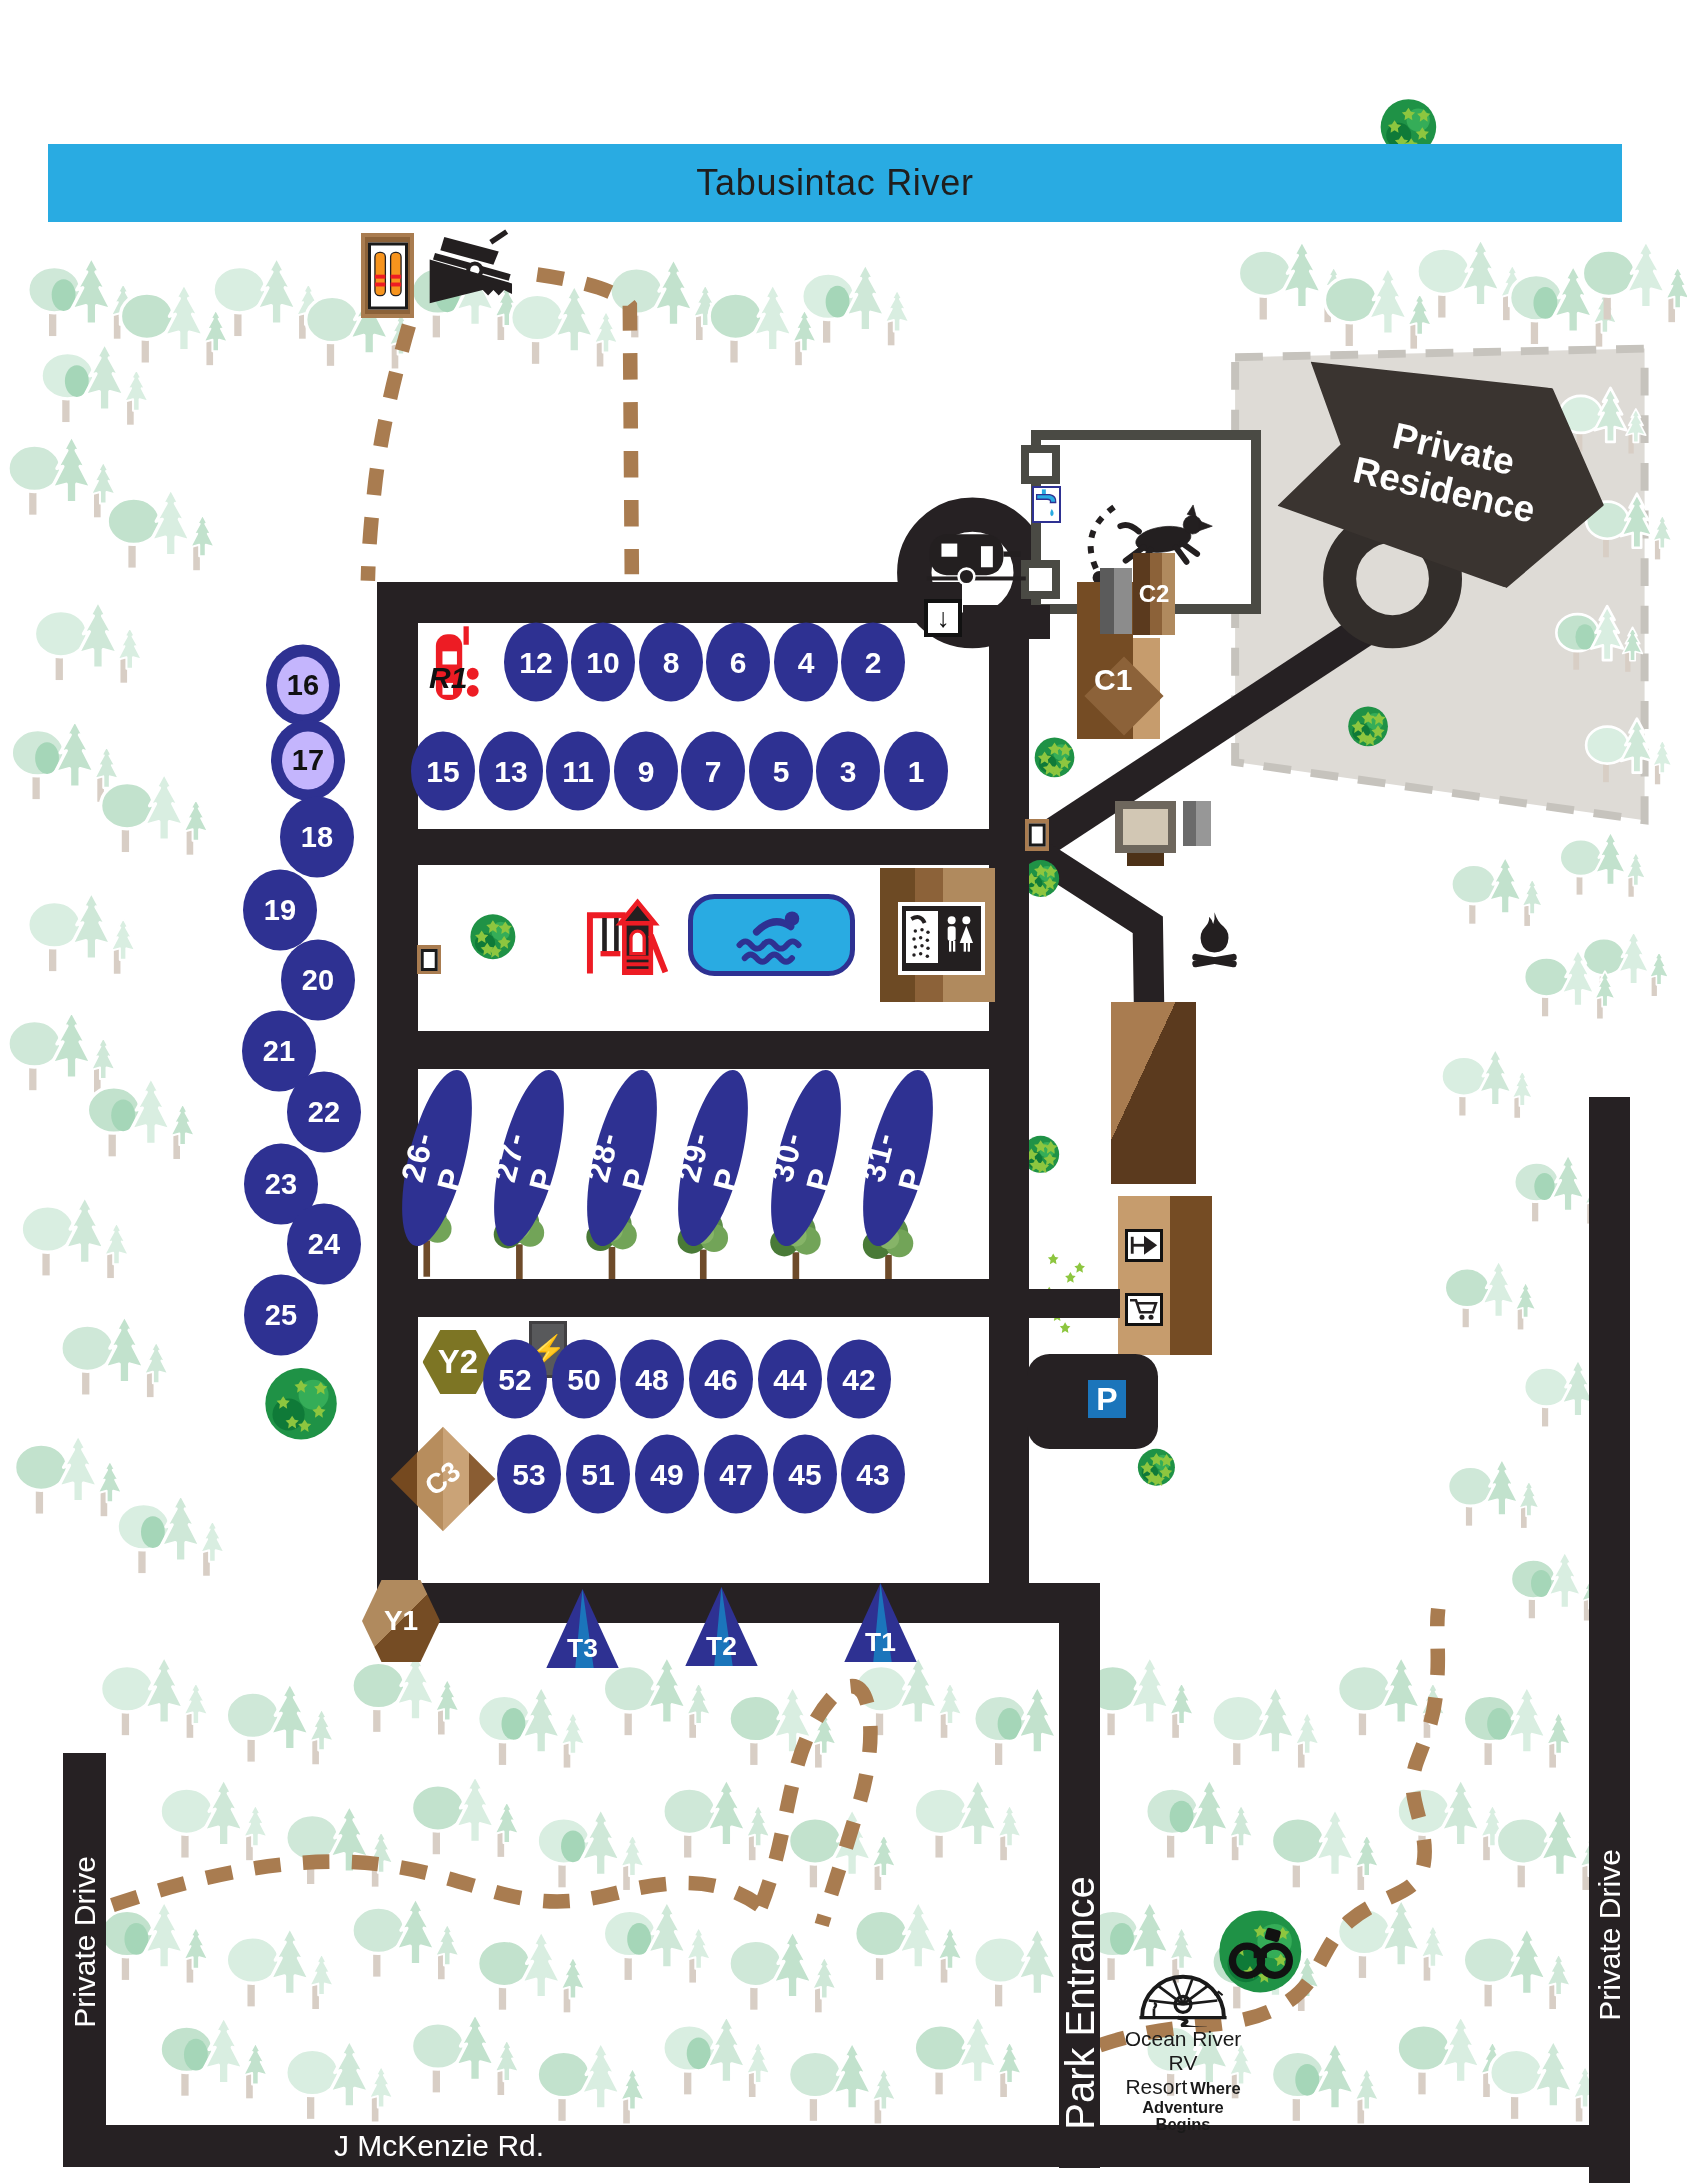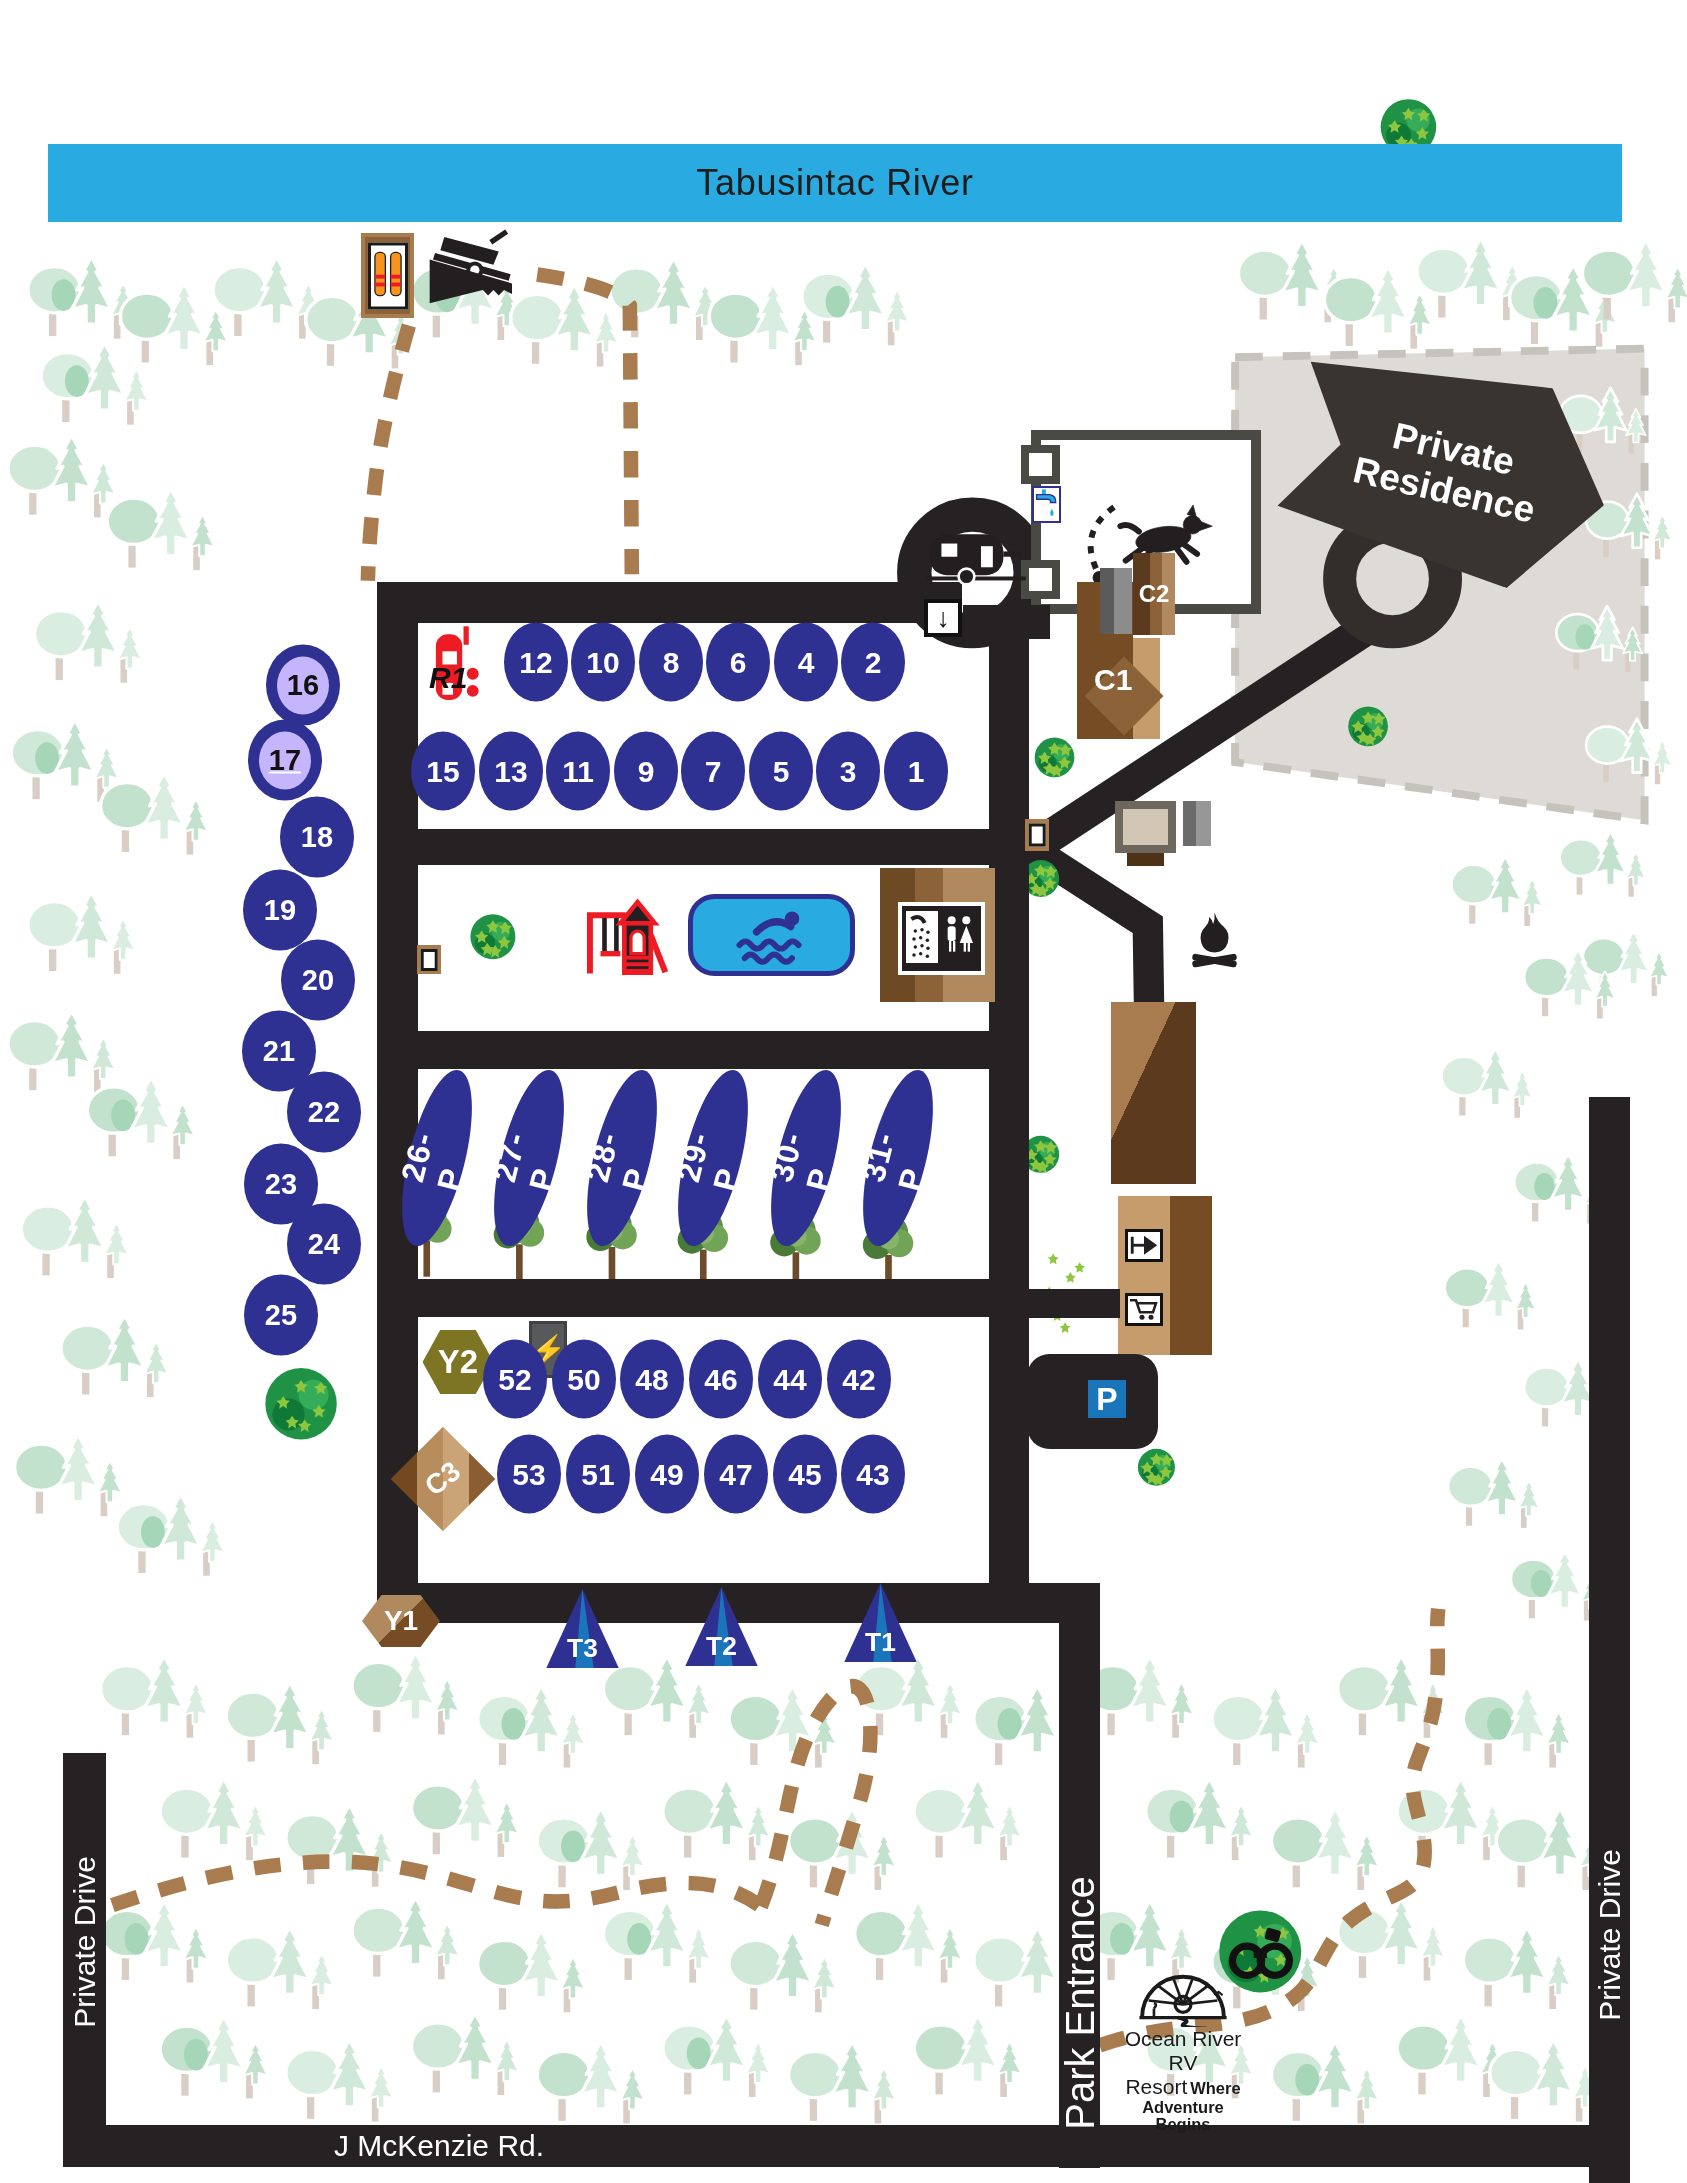--- a/index.html
+++ b/index.html
@@ -1354,21 +1354,21 @@
   </div>
 
   <div class="hex" style="left:458px;top:1362px;width:71px;height:64px;background:#7d7524;">
     <span class="bldg-label" style="font-size:33px;">Y2</span>
   </div>
   <div class="abs" style="left:406px;top:1442px;width:74px;height:74px;transform:rotate(45deg);
               background:linear-gradient(45deg,#75491f 0 25%,#b78d5d 25% 50%,#caa377 50% 75%,#8a5d33 75%);
               display:flex;align-items:center;justify-content:center;">
     <span class="bldg-label" style="font-size:28px;transform:rotate(-83deg);display:inline-block;">C3</span>
   </div>
-  <div class="hex" style="left:401px;top:1621px;width:78px;height:52px;background:linear-gradient(135deg,#b08a5e 0 50%,#754c24 50%);">
+  <div class="hex" style="left:401px;top:1621px;width:78px;height:82px;background:linear-gradient(135deg,#b08a5e 0 50%,#754c24 50%);">
     <span class="bldg-label" style="font-size:28px;">Y1</span>
   </div>
 
   <div id="tents-layer">
       <div class="abs" style="left: 546px; top: 1589px; width: 73px; height: 79px;">
         <svg width="73" height="79" viewBox="0 0 110 120">
       <polygon points="55,0 110,120 0,120" fill="#2e3192"></polygon>
       <polygon points="55,0 72,120 44,120" fill="#1b75bb"></polygon>
       <text x="55" y="104" text-anchor="middle" font-size="40" font-weight="bold" fill="#fff" font-family="Liberation Sans, sans-serif">T3</text>
         </svg>
@@ -1400,21 +1400,21 @@
       <div class="site oval" style="left: 511px; top: 771px;">13</div>
       <div class="site oval" style="left: 578px; top: 771px;">11</div>
       <div class="site oval" style="left: 646px; top: 771px;">9</div>
       <div class="site oval" style="left: 713px; top: 771px;">7</div>
       <div class="site oval" style="left: 781px; top: 771px;">5</div>
       <div class="site oval" style="left: 848px; top: 771px;">3</div>
       <div class="site oval" style="left: 916px; top: 771px;">1</div>
       <div class="site leftc" style="left: 303px; top: 685px;">
         <span class="inner">16</span>
       </div>
-      <div class="site leftc" style="left: 285px; top: 760px; text-decoration: underline;">
+      <div class="site leftc" style="left: 308px; top: 760px;">
         <span class="inner">17</span>
       </div>
       <div class="site leftc" style="left: 317px; top: 837px;">18</div>
       <div class="site leftc" style="left: 280px; top: 910px;">19</div>
       <div class="site leftc" style="left: 318px; top: 980px;">20</div>
       <div class="site leftc" style="left: 279px; top: 1051px;">21</div>
       <div class="site leftc" style="left: 324px; top: 1112px;">22</div>
       <div class="site leftc" style="left: 281px; top: 1184px;">23</div>
       <div class="site leftc" style="left: 324px; top: 1244px;">24</div>
       <div class="site leftc" style="left: 281px; top: 1315px;">25</div>

